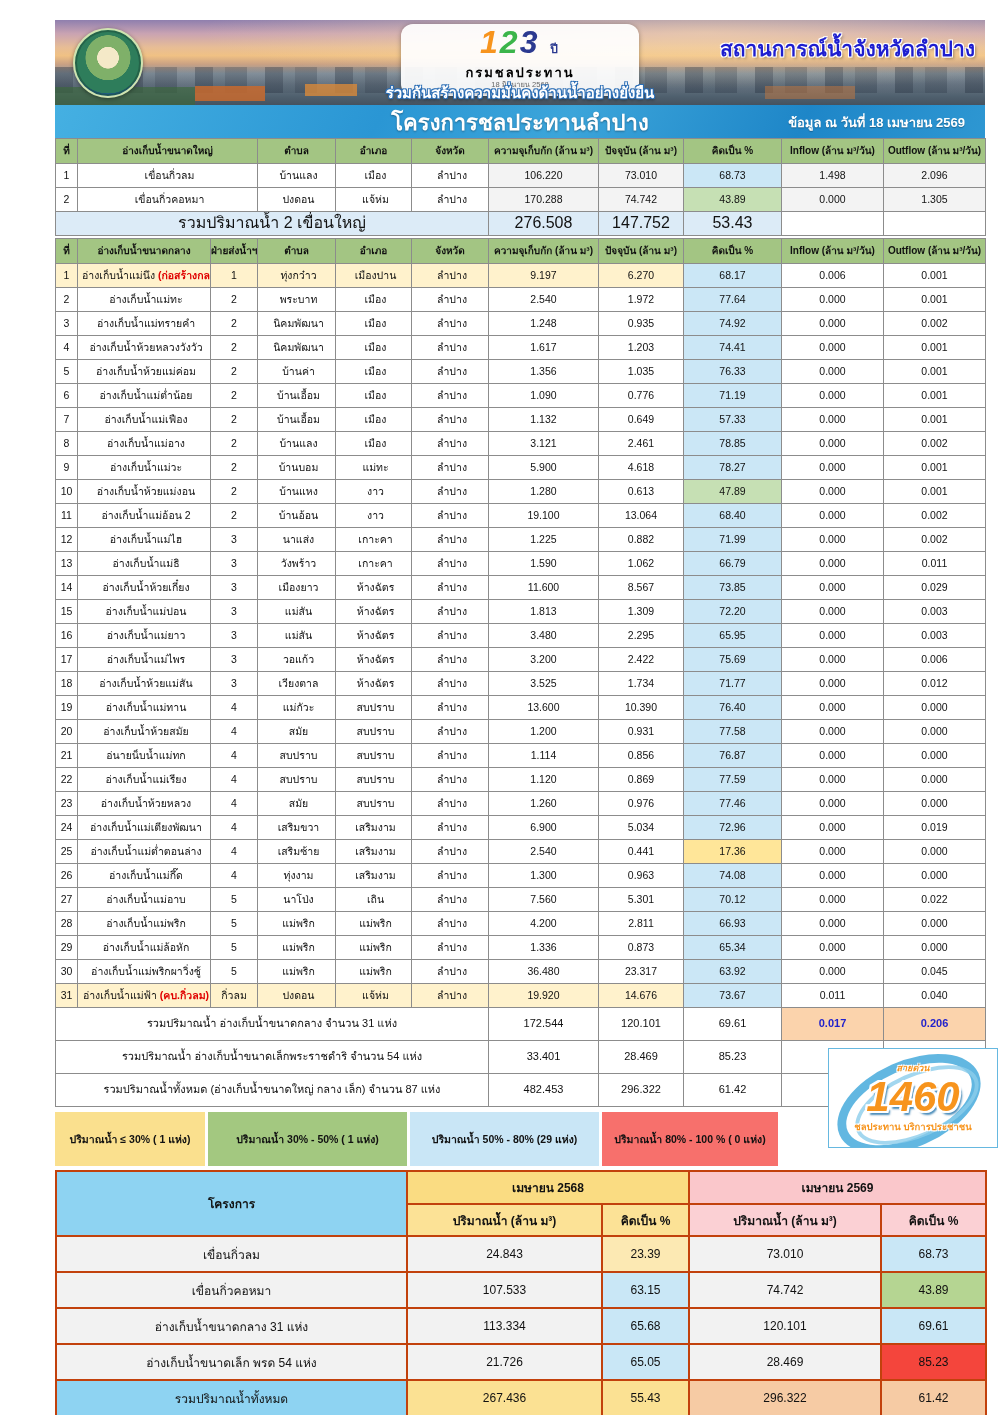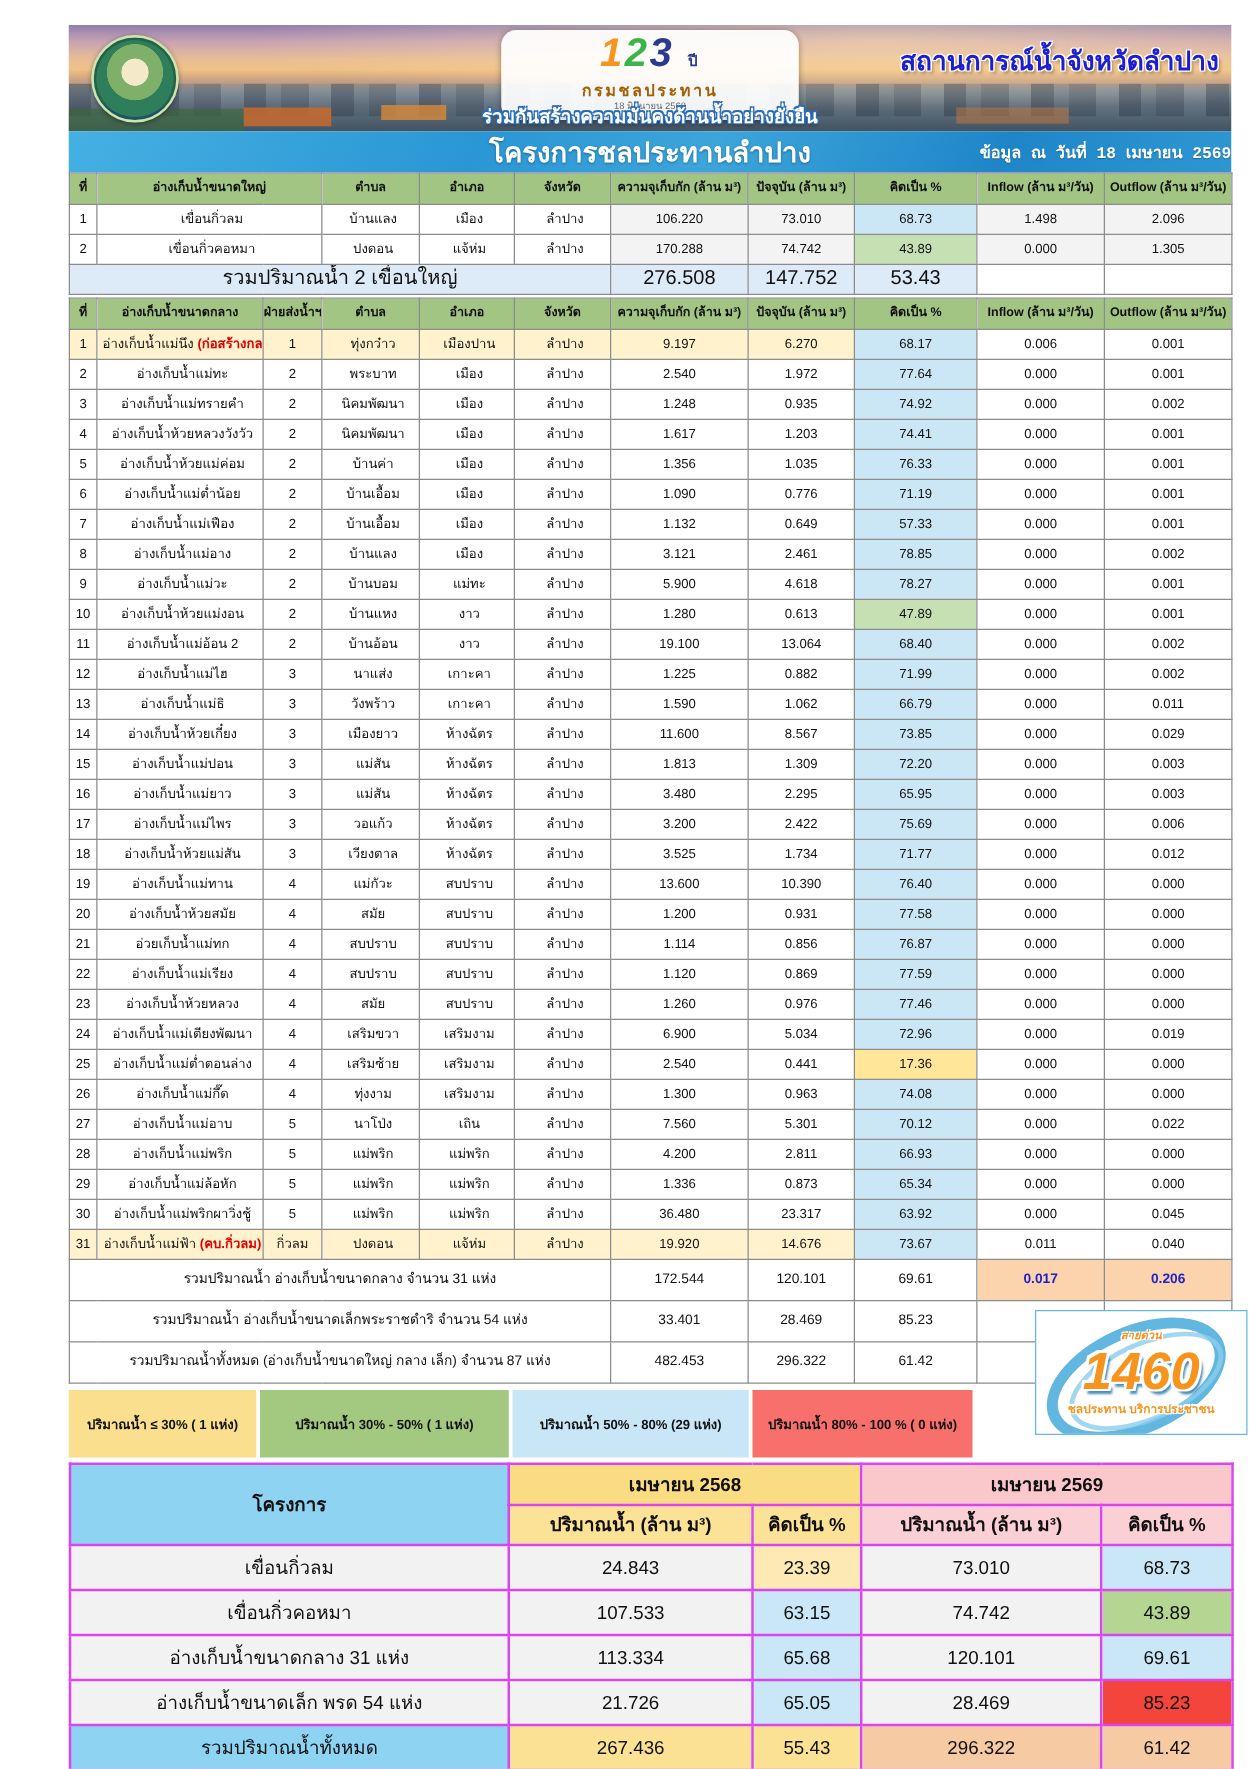--- a/index.html
+++ b/index.html
@@ -21,34 +21,34 @@
   .banner .roof-c { position:absolute; right:130px; bottom:6px; width:90px; height:13px; background:rgba(200,120,60,.5); }
   .seal { position:absolute; left:18px; top:50%; transform:translateY(-50%); width:70px; height:70px; border-radius:50%;
     background:radial-gradient(circle at 50% 42%, #f4e9c8 0 21%, #7fb069 22% 44%, #2e7d5b 45% 70%, #1d5c8a 71% 100%);
     border:2px solid #cfe3b0; box-shadow:0 0 0 2px rgba(30,80,60,.6) inset, 0 1px 4px rgba(0,0,0,.4); }
   .logo123 { position:absolute; left:50%; top:4px; transform:translateX(-50%); width:238px; height:72px;
     background:rgba(255,255,255,.93); border-radius:12px; text-align:center; padding-top:1px;
     box-shadow:0 1px 5px rgba(0,0,0,.35); }
   .digits { font-weight:bold; font-style:italic; font-size:32px; line-height:34px; letter-spacing:2px; }
   .d1 { color:#F7941D; } .d2 { color:#3BB54A; } .d3 { color:#2B3990; }
   .dyear { font-size:12px; color:#2B3990; font-style:normal; }
-  .dept { font-size:13px; font-weight:bold; color:#a16207; letter-spacing:2px; line-height:14px; }
+  .dept { font-size:13px; font-weight:bold; color:#000000; letter-spacing:2px; line-height:14px; }
   .ddate { font-size:7.5px; color:#666; line-height:9px; }
   .banner-title { position:absolute; right:10px; top:12px; font-size:21px; font-weight:bold; color:#1e1ecf;
     text-shadow:-1px -1px 0 #fff, 1px -1px 0 #fff, -1px 1px 0 #fff, 1px 1px 0 #fff, 2px 2px 3px rgba(0,0,0,.35); }
   .slogan { position:absolute; left:0; right:0; bottom:0; text-align:center; font-size:15px; font-weight:bold; color:#fff;
     text-shadow:-1px -1px 0 #2a6db5, 1px -1px 0 #2a6db5, -1px 1px 0 #2a6db5, 1px 1px 0 #2a6db5, 0 2px 3px rgba(0,0,0,.45); }
 
   
   .titlebar { position:absolute; left:55px; top:105px; width:930px; height:33px;
     background:linear-gradient(115deg,#45b0e2 0%,#2a96d4 35%,#3ca5da 55%,#1e86c8 80%,#2e97d2 100%); }
   .titlebar .main { position:absolute; left:0; right:0; top:50%; transform:translateY(-50%);
     text-align:center; color:#fff; font-size:22px; font-weight:bold; text-shadow:0 1px 2px rgba(0,0,0,.35); }
-  .titlebar .date { position:absolute; right:0; top:50%; transform:translateY(-50%);
-    color:#fff; font-size:13px; font-weight:bold; text-shadow:0 1px 1px rgba(0,0,0,.3);font-family:Liberation Mono, monospace; }
+  .titlebar .date { position:absolute; right:20px; top:50%; transform:translateY(-50%);
+    color:#fff; font-size:13px; font-weight:bold; text-shadow:0 1px 1px rgba(0,0,0,.3); }
 
   
   table.rpt { position:absolute; left:55px; width:930px; border-collapse:collapse; table-layout:fixed; }
   table.rpt th, table.rpt td { border:1px solid #8c8c8c; overflow:hidden; white-space:nowrap;
     vertical-align:middle; font-size:10.5px; line-height:1.05; }
   table.rpt th { background:#a3c583; font-weight:bold; text-align:center; font-size:10px; height:25px; }
   table.rpt td { height:24px; text-align:center; background:#fff; }
   td.t-left { text-align:left; padding-left:4px; }
   th.small { font-size:8.5px; }
   th.io { font-size:9.5px; }
@@ -83,21 +83,21 @@
   .hl-text { position:absolute; left:0; right:0; top:12px; text-align:center; z-index:2; }
   .hl-top { font-size:9px; font-weight:bold; font-style:italic; color:#f7941d;
     text-shadow:1px 1px 0 #fff,-1px -1px 0 #fff,1px -1px 0 #fff,-1px 1px 0 #fff; }
   .hl-num { font-size:42px; line-height:44px; font-weight:bold; font-style:italic; color:#f7941d;
     text-shadow:2px 2px 0 #fff,-2px -2px 0 #fff,2px -2px 0 #fff,-2px 2px 0 #fff,3px 4px 2px rgba(29,111,168,.8); }
   .hl-cap { font-size:9.5px; font-weight:bold; color:#f7941d;
     text-shadow:1px 1px 0 #fff,-1px -1px 0 #fff,1px -1px 0 #fff,-1px 1px 0 #fff; }
 
   
   table.cmp { position:absolute; left:55px; top:1170px; width:930px; border-collapse:collapse; table-layout:fixed; }
-  table.cmp th, table.cmp td { border:2px solid #d946ef; font-size:15px; text-align:center; vertical-align:middle;
+  table.cmp th, table.cmp td { border:2px solid #c2410c; font-size:12px; text-align:center; vertical-align:middle;
     overflow:hidden; white-space:nowrap; }
   table.cmp th { font-weight:bold; }
   .ch-proj { background:#8ed3f2; }
   .ch-2568 { background:#fadc82; height:33px; }
   .ch-2569 { background:#fac7cb; height:33px; }
   .ch-sub68 { background:#fce296; height:32px; }
   .ch-sub69 { background:#fbd0d4; height:32px; }
   table.cmp td { background:#f2f2f2; height:36px; }
   .cc-blue { background:#c9e7f6 !important; }
   .cc-green{ background:#b5d592 !important; }
@@ -505,21 +505,21 @@
         <td class="t-left cr">ลำปาง</td>
         <td class="cr">1.200</td>
         <td class="cr">0.931</td>
         <td class="c-blue">77.58</td>
         <td>0.000</td>
         <td>0.000</td>
       </tr>
 
       <tr>
         <td class="cr">21</td>
-        <td class="t-left cr"><span>อ่วยเก็บน้ำแม่ทก</span><span class="note-red"></span></td>
+        <td class="t-left cr"><span>อ่นายน็บน้ำแม่ทก</span><span class="note-red"></span></td>
         <td class="cr">4</td>
         <td class="t-left cr">สบปราบ</td>
         <td class="t-left cr">สบปราบ</td>
         <td class="t-left cr">ลำปาง</td>
         <td class="cr">1.114</td>
         <td class="cr">0.856</td>
         <td class="c-blue">76.87</td>
         <td>0.000</td>
         <td>0.000</td>
       </tr>

